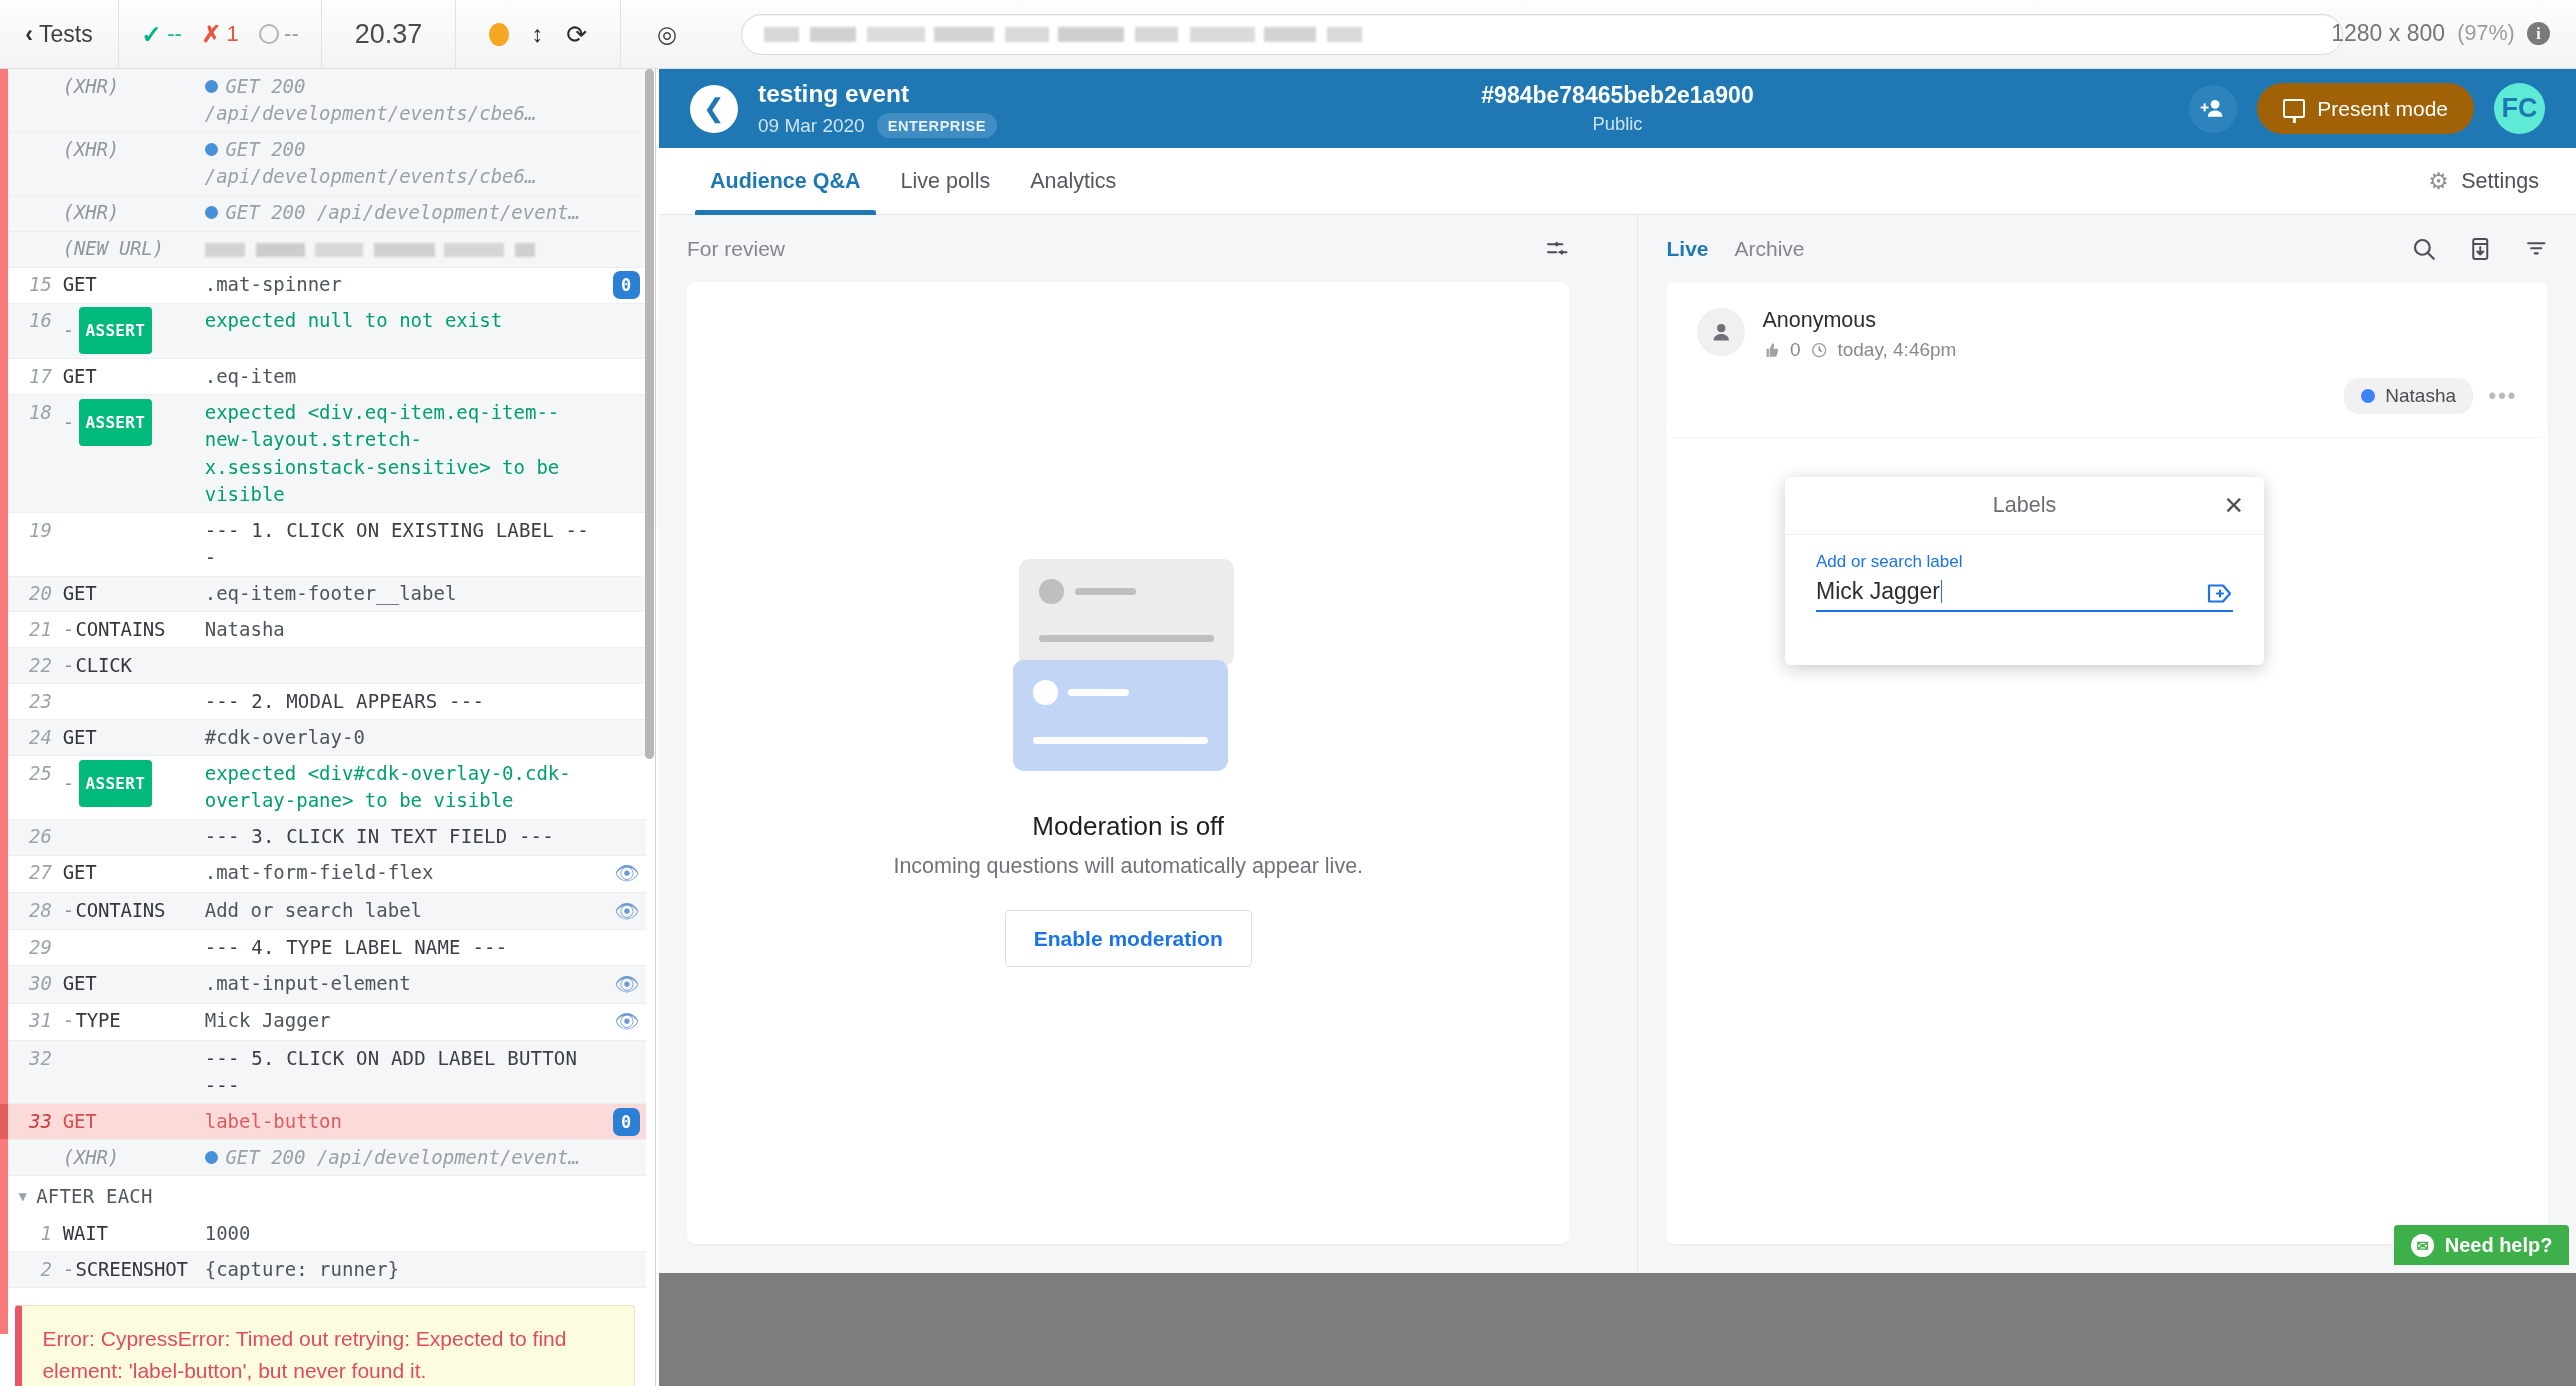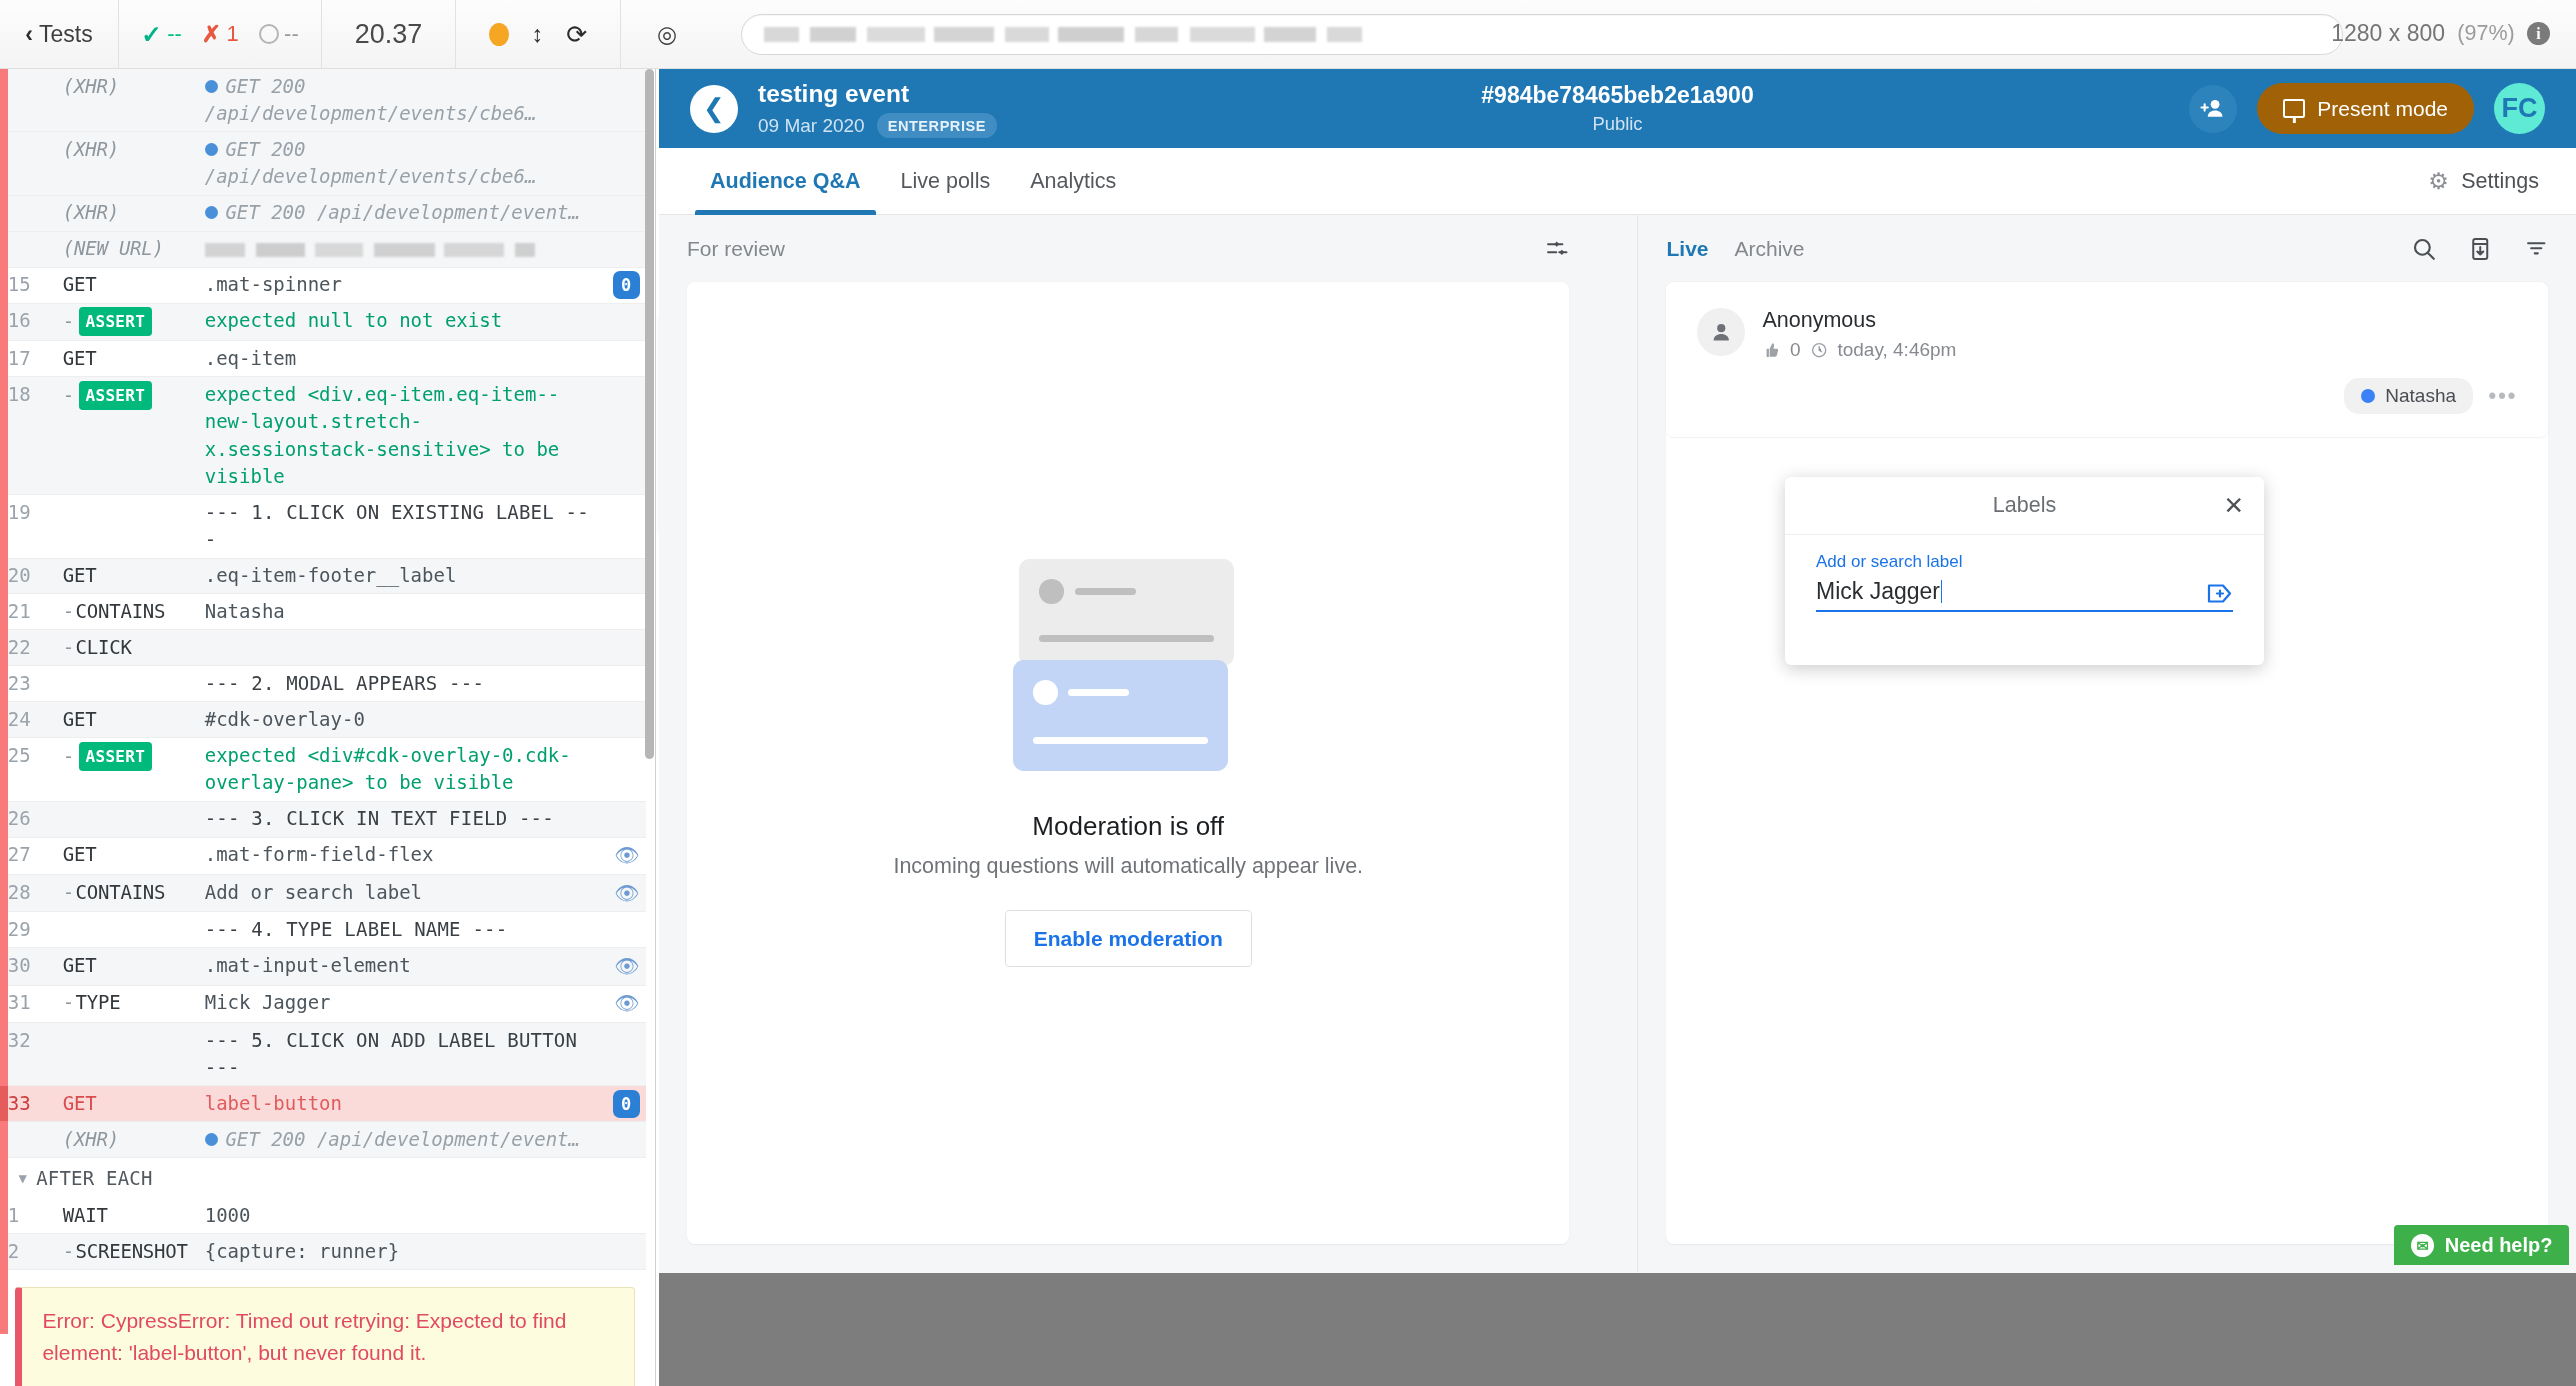--- a/index.html
+++ b/index.html
@@ -102,39 +102,39 @@
     font-family: "DejaVu Sans Mono", monospace;
     font-size: 19px; line-height: 1.44;
   }
   .row.alt { background: #f4f6f8; }
   .row.xhr { background: #f4f6f8; }
   .row.failed { background: #fbdada; position: relative; }
   .row.failed::before {
     content:""; position:absolute; left:-7.7px; top:0; bottom:0; width:7.7px; background:#e45c5c;
   }
   .r-num {
-    width: 55px; padding-right: 10.7px;
-    color: #9aa3ab; font-size: 19px; flex: none;
+    width: 55px; text-align: right; padding-right: 10.7px;
+    color: #9aa3ab; font-size: 19px; flex: none; font-style: italic;
   }
   .row.failed .r-num { color: #cf3b3b; }
   .r-method {
     width: 142px; flex: none; color: #33383c; font-size: 19px;
     letter-spacing: -0.2px;
   }
   .row.failed .r-method { color: #d94c4c; }
   .r-method.dim { color: #8f979e; font-style: italic; }
   .r-msg { flex: 1; color: #5f6b73; padding-right: 4.6px; word-break: break-word; }
   .r-msg.sel { color: #4c555c; }
   .row.failed .r-msg { color: #e05c5c; }
   .r-msg.assert { color: #00a06e; }
   .r-msg.section { color: #3a4045; letter-spacing: 0.2px; }
   .r-msg.xhrtext { color: #98a1a8; font-style: italic; }
   .assert-badge {
     display: inline-block; background: #00b97b; color: #fff;
-    font-size: 16px; font-weight: bold; padding: 3px 7px; border-radius: 3.8px;
+    font-size: 16px; font-weight: bold; padding: 12px 7px; border-radius: 3.8px;
     letter-spacing: 0.3px; margin-left: 3.1px; vertical-align: 0.8px;
   }
   .dash { color: #8f979e; margin-right: 1.5px; }
   .xhr-dot {
     display:inline-block; width:13px; height:13px; border-radius:50%;
     background:#4a90d9; margin-right: 7.7px; vertical-align: 0px;
   }
   .r-badge {
     width: 51px; flex: none; display: flex; justify-content: flex-end; padding-right: 6.1px;
   }

